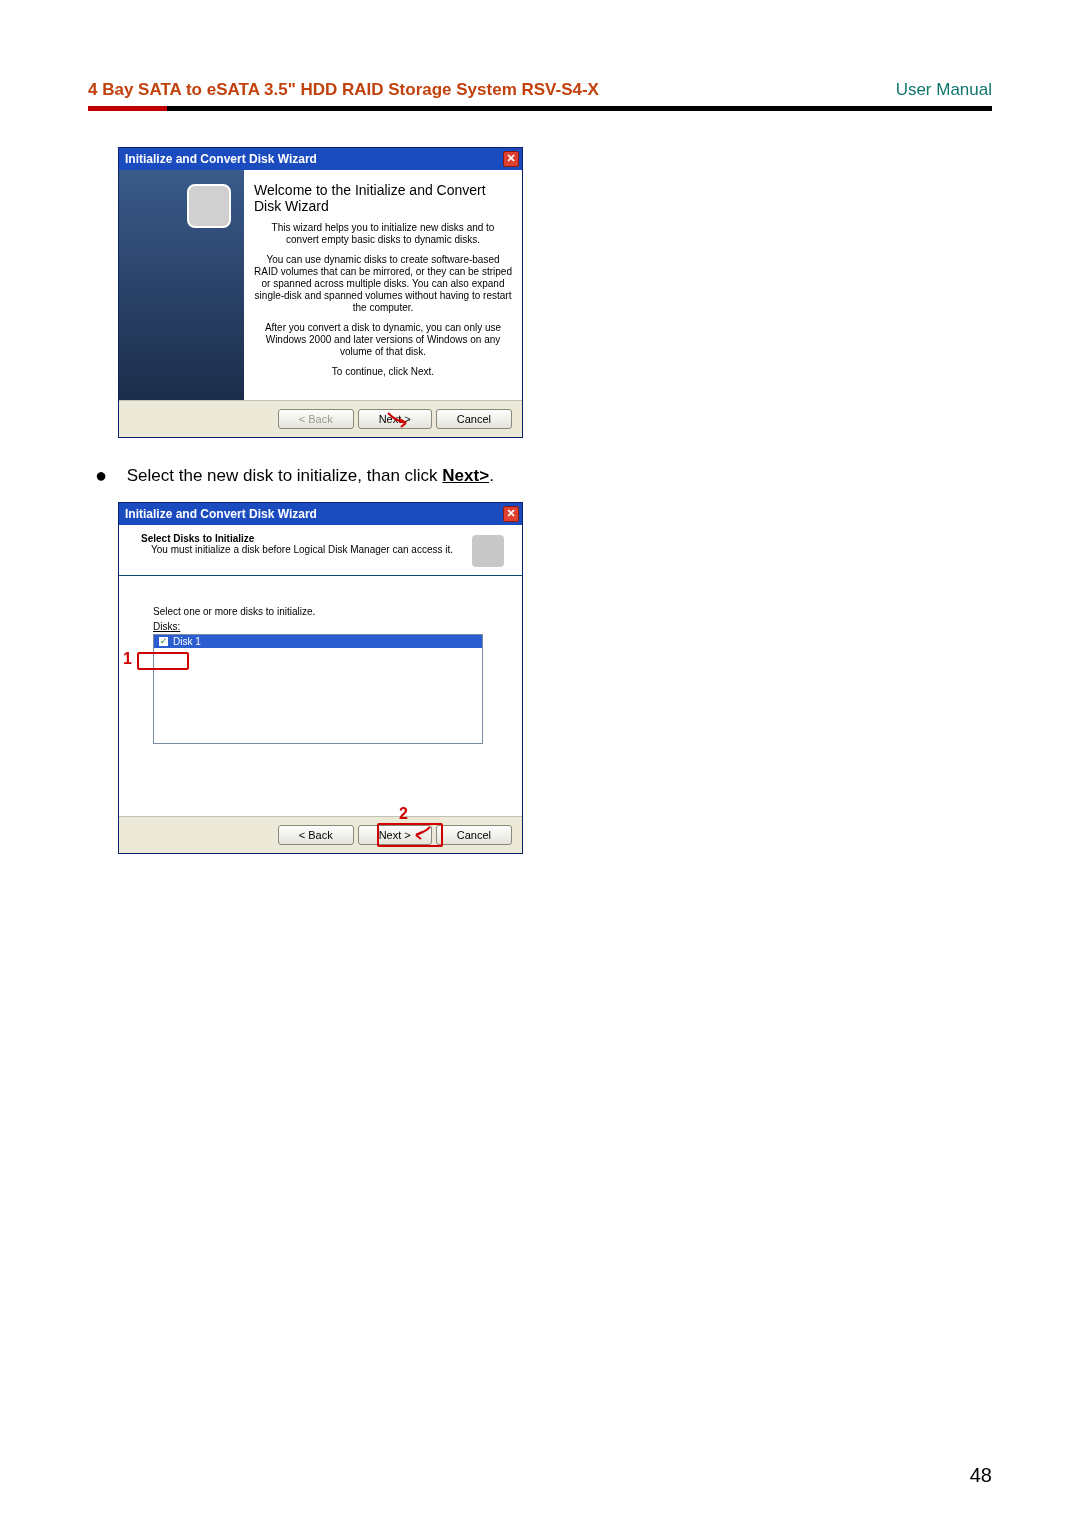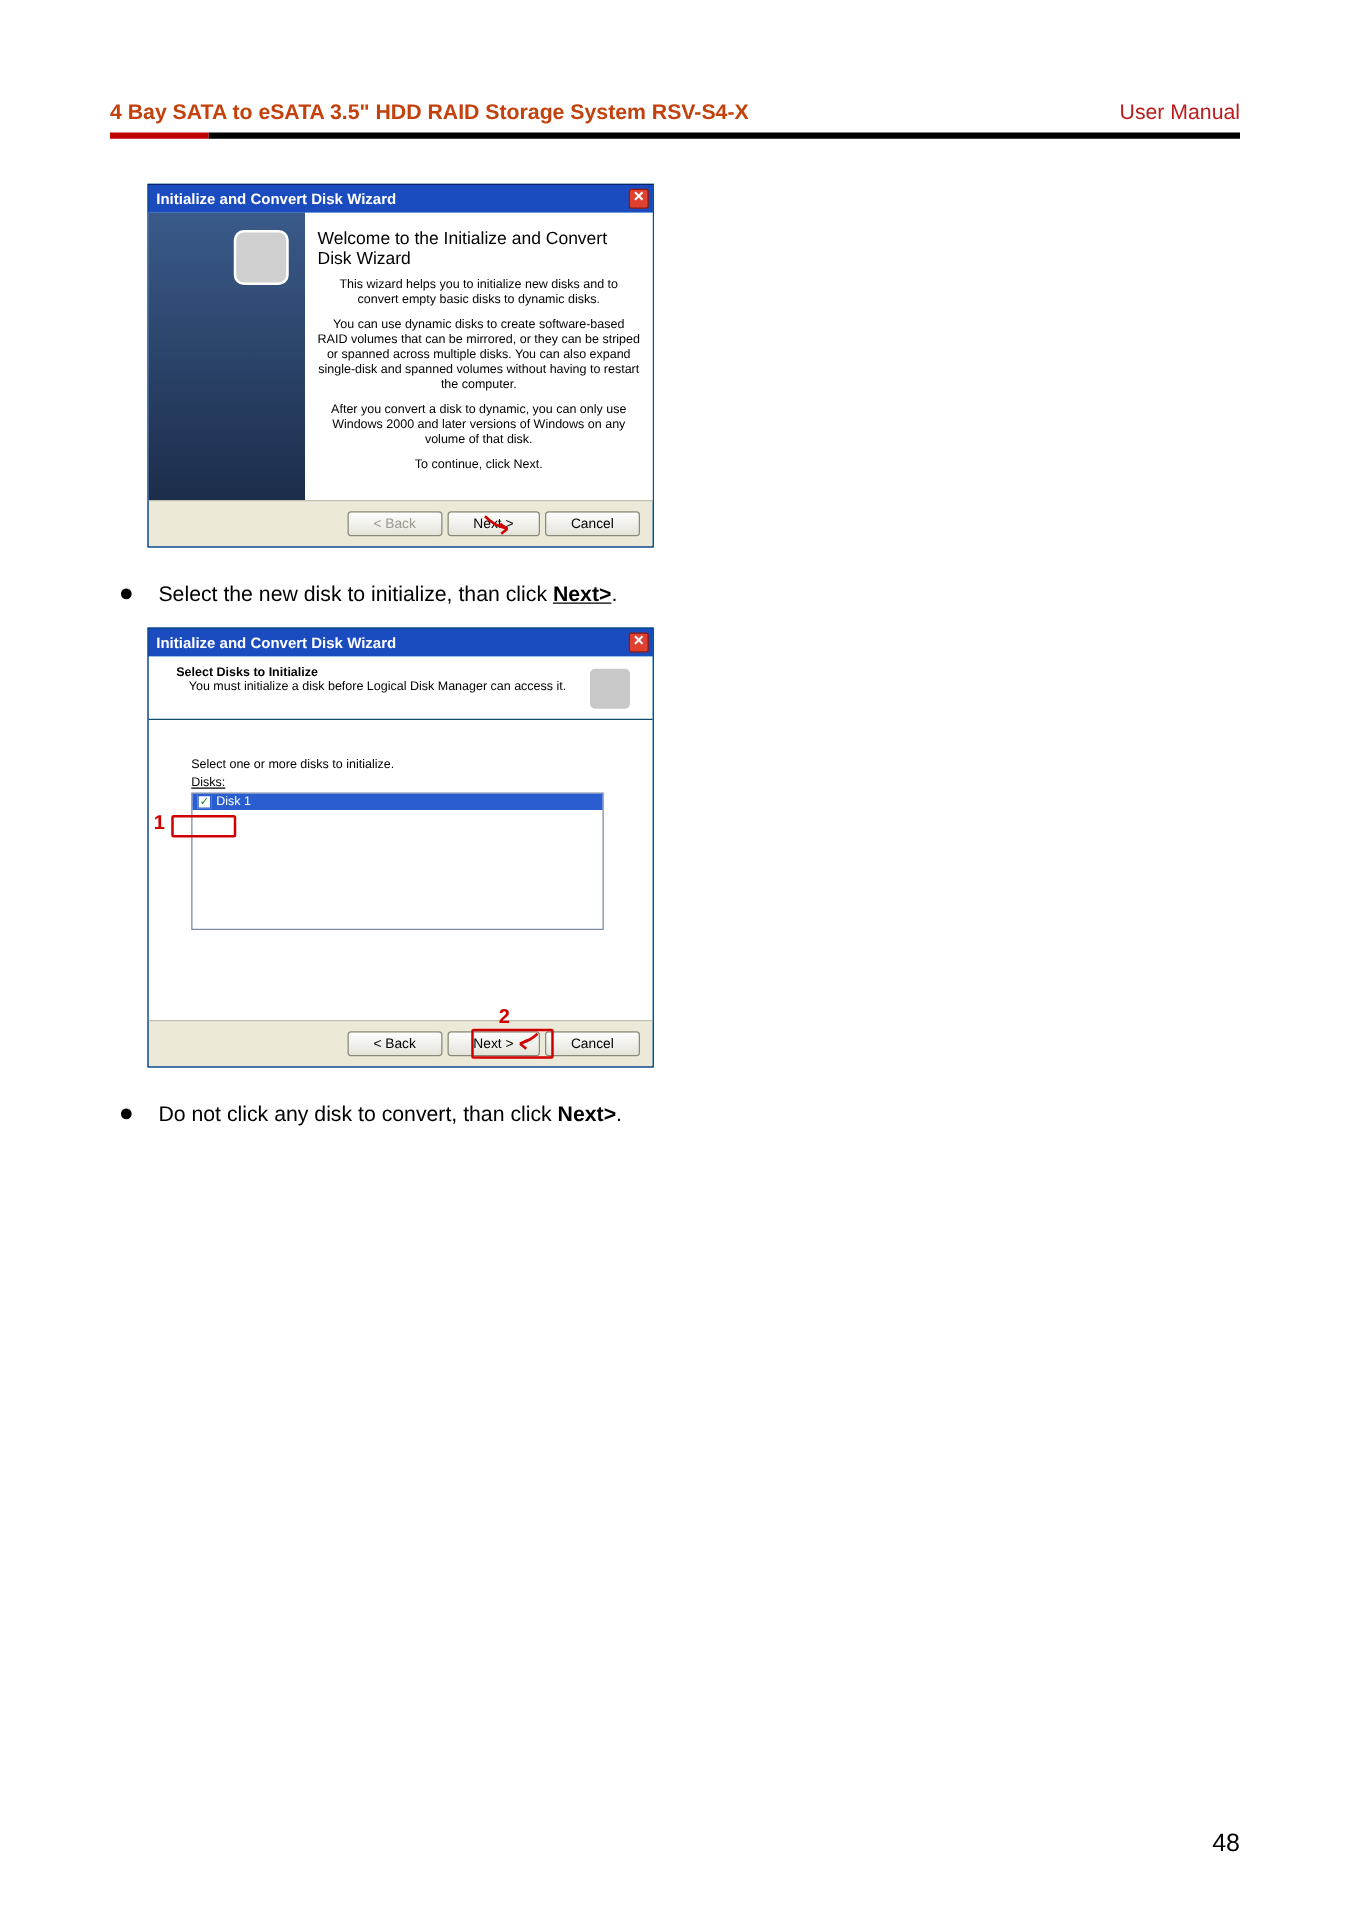--- a/index.html
+++ b/index.html
@@ -15,32 +15,32 @@
     padding: 80px 88px 40px 88px;
   }
   .header-row {
     display: flex;
     justify-content: space-between;
     align-items: baseline;
     font-size: 17px;
     padding-bottom: 6px;
   }
   .title-left { color: #c2410c; font-weight: bold; }
-  .title-right { color: #b91c1c; font-weight: normal; }
+  .title-right { color: #0f766e; font-weight: normal; }
   .rule-seg { display:inline-block; height:5px; vertical-align:top;}
   .rule-wrap { font-size:0; line-height:0; }
   .rule-red { background:#c00000; width:79px; }
   .rule-black { background:#000; width: calc(100% - 79px); }
 
   .content { margin-top: 36px; }
   .dialog {
     width: 405px;
     margin-left: 30px;
     border: 1px solid #0a246a;
-    background: #0ea5e9;
+    background: #a21caf;
     font-family: Tahoma, sans-serif;
     position: relative;
   }
   .titlebar {
     background: linear-gradient(to bottom, #3a6ea5 0%, #1e4ea4 50%, #0a246a 100%);
     background: linear-gradient(to right, #0a3fb8, #3c7df0 40%, #2f68d8 100%);
     background: linear-gradient(#2a5dcf,#1f4db4);
     background: #1a4cc0;
     color: #fff;
     font-weight: bold;
@@ -267,21 +267,17 @@
         <div class="win-btn">Cancel</div>
         <div class="red-box" style="right:79px; top:6px; width:66px; height:24px;"></div>
         <div class="red-num" style="right:114px; top:-12px;">2</div>
         <svg style="position:absolute; right:90px; top:8px; width:22px; height:16px;" viewBox="0 0 22 16">
           <path d="M20 2 C 16 6, 12 8, 6 10" stroke="#d00000" stroke-width="2" fill="none"></path>
           <path d="M6 10 L12 7 M6 10 L11 14" stroke="#d00000" stroke-width="2" fill="none"></path>
         </svg>
       </div>
     </div>
 
-    <div class="bullet-line">
-      <span class="dot">●</span>
-      <span>Do not click any disk to convert, than click </span><b>Next&gt;</b><span>.</span>
-    </div>
 
   </div>
 
   <div class="page-num">48</div>
 </div>
 
 </body></html>

